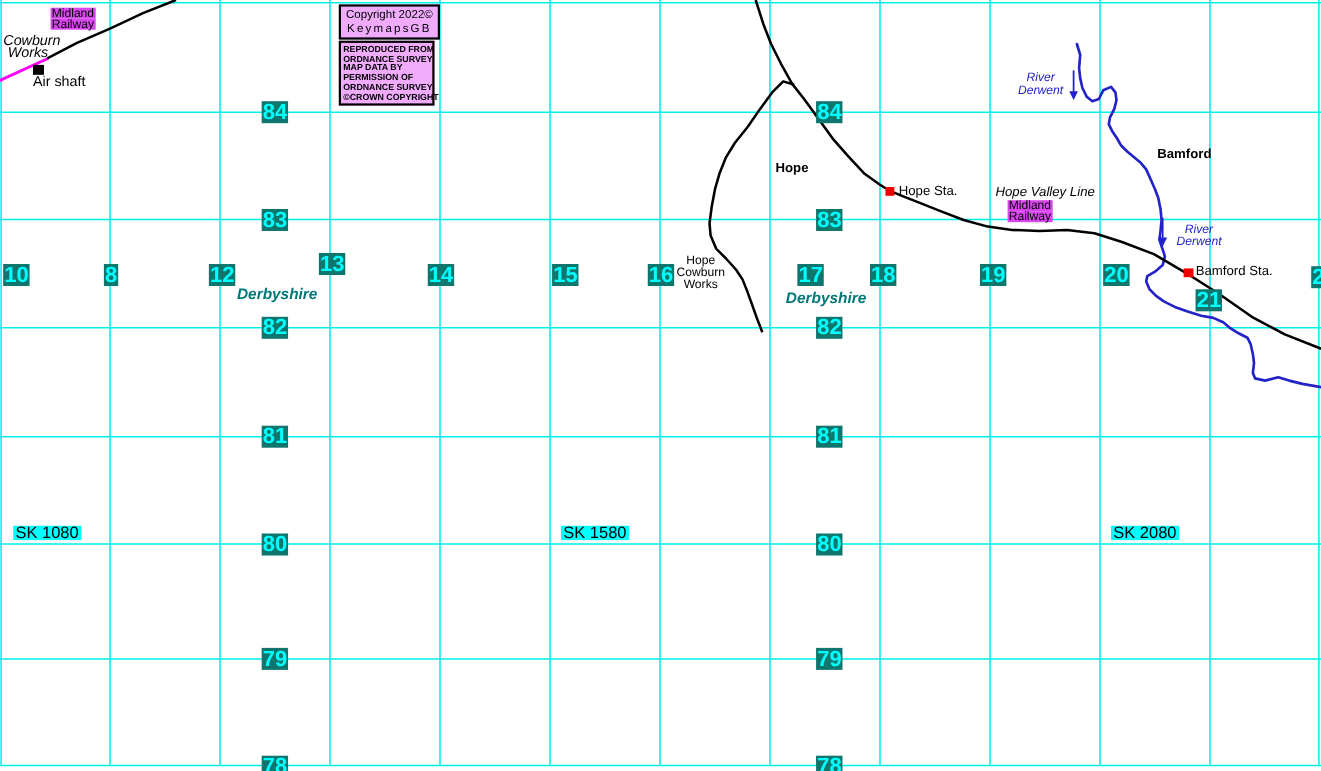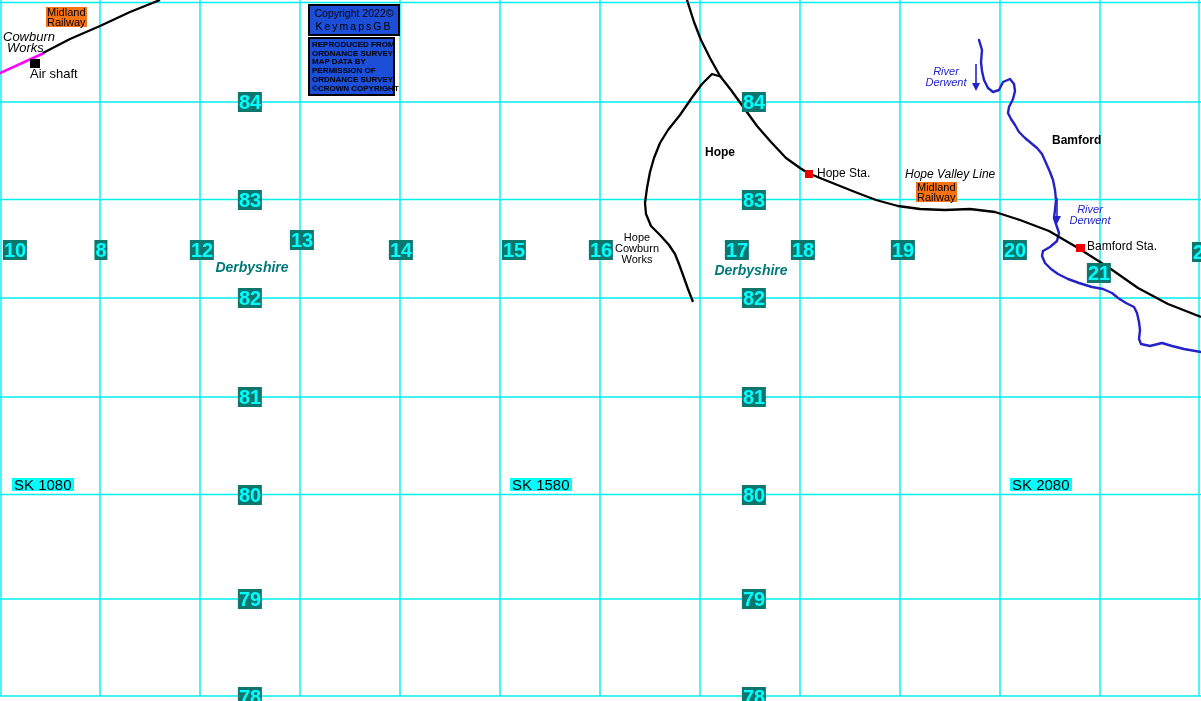--- a/index.html
+++ b/index.html
@@ -25,24 +25,24 @@
   .bold{font-weight:bold;}
   .ital{font-style:italic;}
   .blue{color:#2222c8;}
   .center{text-align:center;}
   .county{
     position:absolute;color:#007878;font-size:14px;font-weight:bold;
     font-style:italic;white-space:nowrap;transform:translate(-50%,-50%);
   }
   
   .ytag{position:absolute;font-size:11px;line-height:10px;white-space:nowrap;}
-  .ytag span{background:#f97316;color:#000;padding:0 1px;display:inline-block;}
+  .ytag span{background:#d946ef;color:#000;padding:0 1px;display:inline-block;}
   
   .cbox{
-    position:absolute;border:2px solid #000;background:#1d4ed8;color:#000;
+    position:absolute;border:2px solid #000;background:#f0abfc;color:#000;
     text-align:center;white-space:nowrap;
   }
   .cbox1{left:308px;top:4px;width:84px;font-size:10.5px;line-height:13px;padding:1px 2px;}
   .cbox1 .ls{letter-spacing:2px;}
   .cbox2{left:308px;top:37px;width:80px;font-size:8px;font-weight:bold;line-height:8.7px;text-align:left;padding:2px 1px 1px 2px;}
 </style>
 </head>
 <body>
 
 <div class="map">

